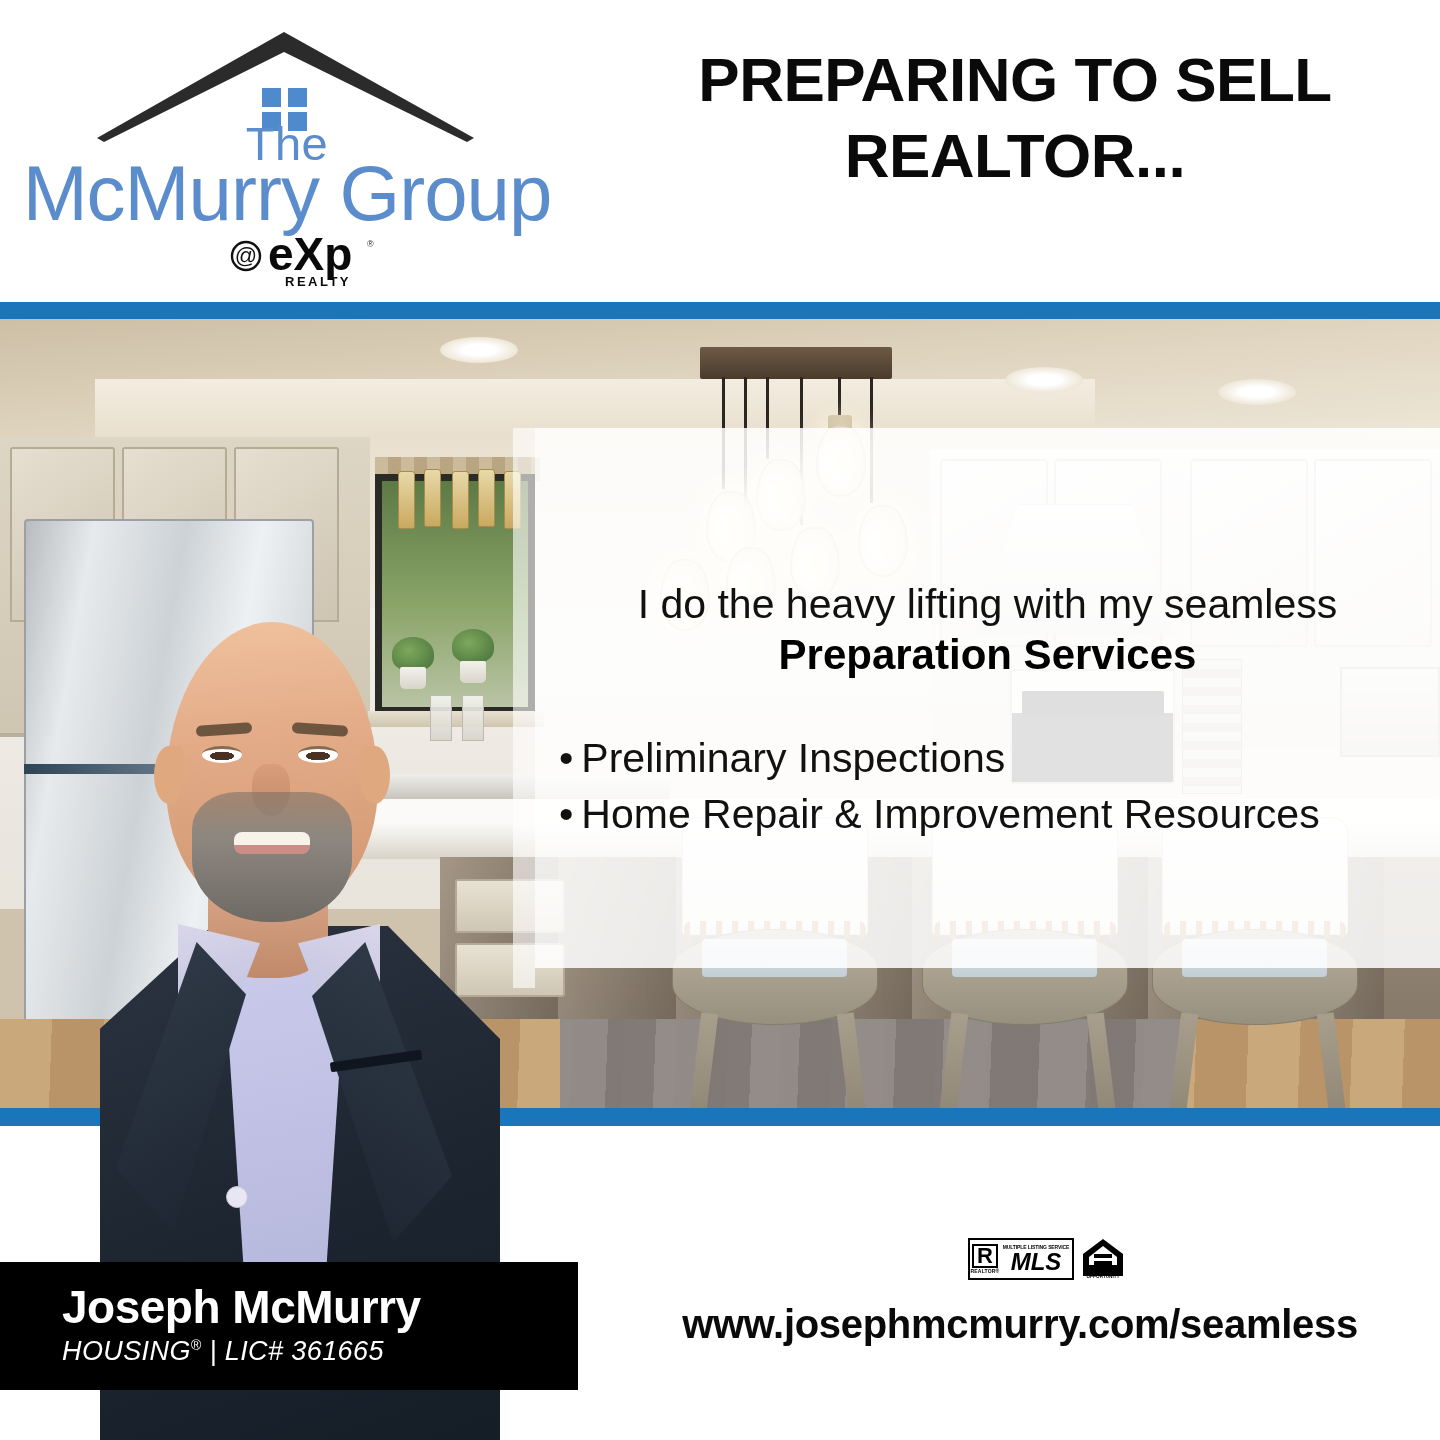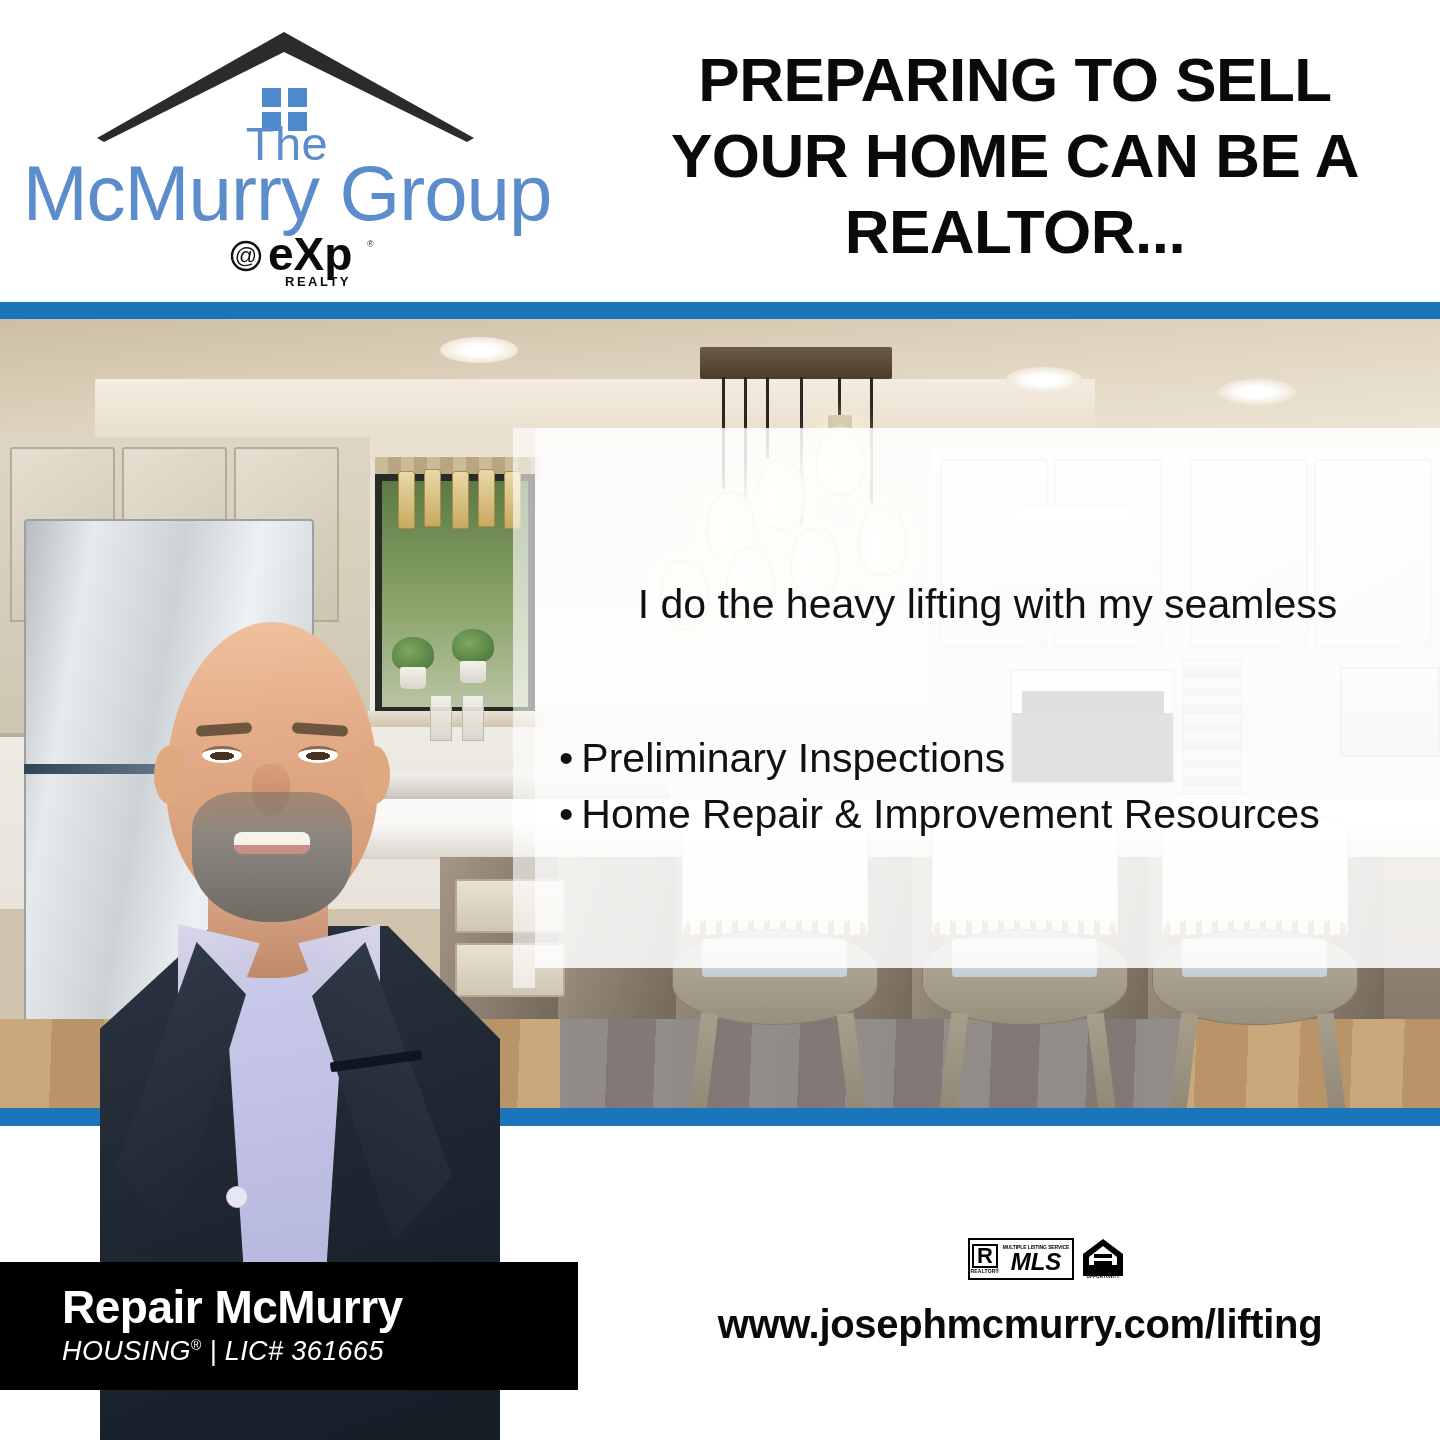--- a/index.html
+++ b/index.html
@@ -520,21 +520,20 @@
         <circle cx="224" cy="26" r="14" fill="none" stroke="#111" stroke-width="2.4"></circle>
         <text x="224" y="33" font-family="Liberation Sans, sans-serif" font-size="22" fill="#111" text-anchor="middle">@</text>
         <text x="246" y="40" font-family="Liberation Sans, sans-serif" font-size="46" font-weight="bold" fill="#0a0a0a">eXp</text>
         <text x="345" y="17" font-family="Liberation Sans, sans-serif" font-size="9" fill="#333">®</text>
         <text x="263" y="56" font-family="Liberation Sans, sans-serif" font-size="13" font-weight="bold" letter-spacing="2.5" fill="#0a0a0a">REALTY</text>
       </svg>
     </div>
 
     <div class="headline">
       <div>PREPARING TO SELL</div>
-      <div>YOUR HOME CAN BE A</div>
       <div>REALTOR...</div>
     </div>
   </div>
 
   <div class="band-top"></div>
 
   <div class="hero">
     <div class="kitchen">
       <div class="k-ceiling"></div>
       <div class="k-soffit"></div>
@@ -636,20 +635,21 @@
         <div class="stool-leg" style="left:26px; top:196px; transform:rotate(7deg);"></div>
         <div class="stool-leg" style="left:176px; top:196px; transform:rotate(-7deg);"></div>
       </div>
     </div>
   </div>
 
   <div class="overlay-strip"></div>
   <div class="overlay-panel"></div>
   <div class="ov-inner">
     <div class="ov-line1">I do the heavy lifting with my seamless</div>
+    <div class="ov-line2">Preparation Services</div>
     <div class="ov-bullets">
       <div class="ov-bullet">
         <span class="dot">•</span><span>Preliminary Inspections</span>
       </div>
       <div class="ov-bullet">
         <span class="dot">•</span><span>Home Repair &amp; Improvement Resources</span>
       </div>
     </div>
   </div>
 
@@ -673,21 +673,21 @@
     <div class="a-eye" style="left:172px; top:150px;"></div>
     <div class="a-eye" style="left:268px; top:150px;"></div>
     <div class="a-nose"></div>
     <div class="a-beard"></div>
     <div class="a-mouth"></div>
     <div class="a-pocket"></div>
     <div class="a-button"></div>
   </div>
 
   <div class="nameplate">
-    <div class="np-name">Repair McMurry</div>
+    <div class="np-name">Joseph McMurry</div>
     <div class="np-sub">
       <span>HOUSING</span><sup>®</sup>
       <span>|</span>
       <span>LIC# 361665</span>
     </div>
   </div>
 
   <div class="badges">
     <div class="badge-realtor">
       <div class="badge-r-letter">R</div>
@@ -706,16 +706,16 @@
         <rect x="7" y="31" width="32" height="11" fill="#000"></rect>
       </svg>
       <div class="badge-eho-text">
         <span>EQUAL HOUSING</span><br>
         <span>OPPORTUNITY</span>
       </div>
     </div>
   </div>
 
   <div class="cta">
-    <div>www.josephmcmurry.com/lifting</div>
+    <div>www.josephmcmurry.com/seamless</div>
   </div>
 
 </div>
 
 </body></html>

